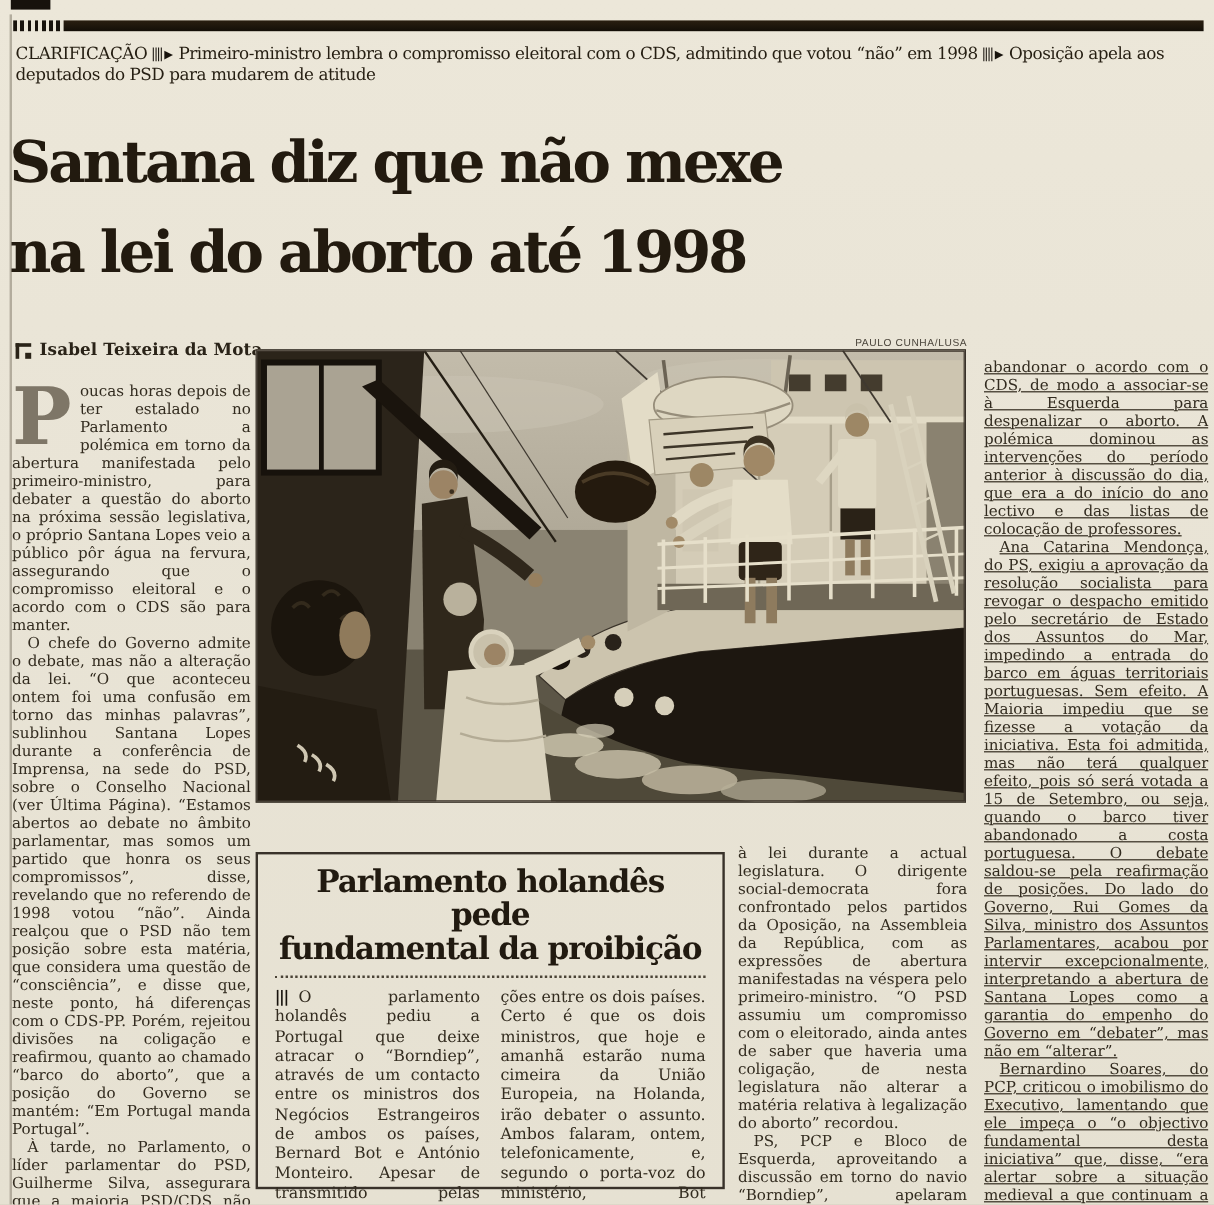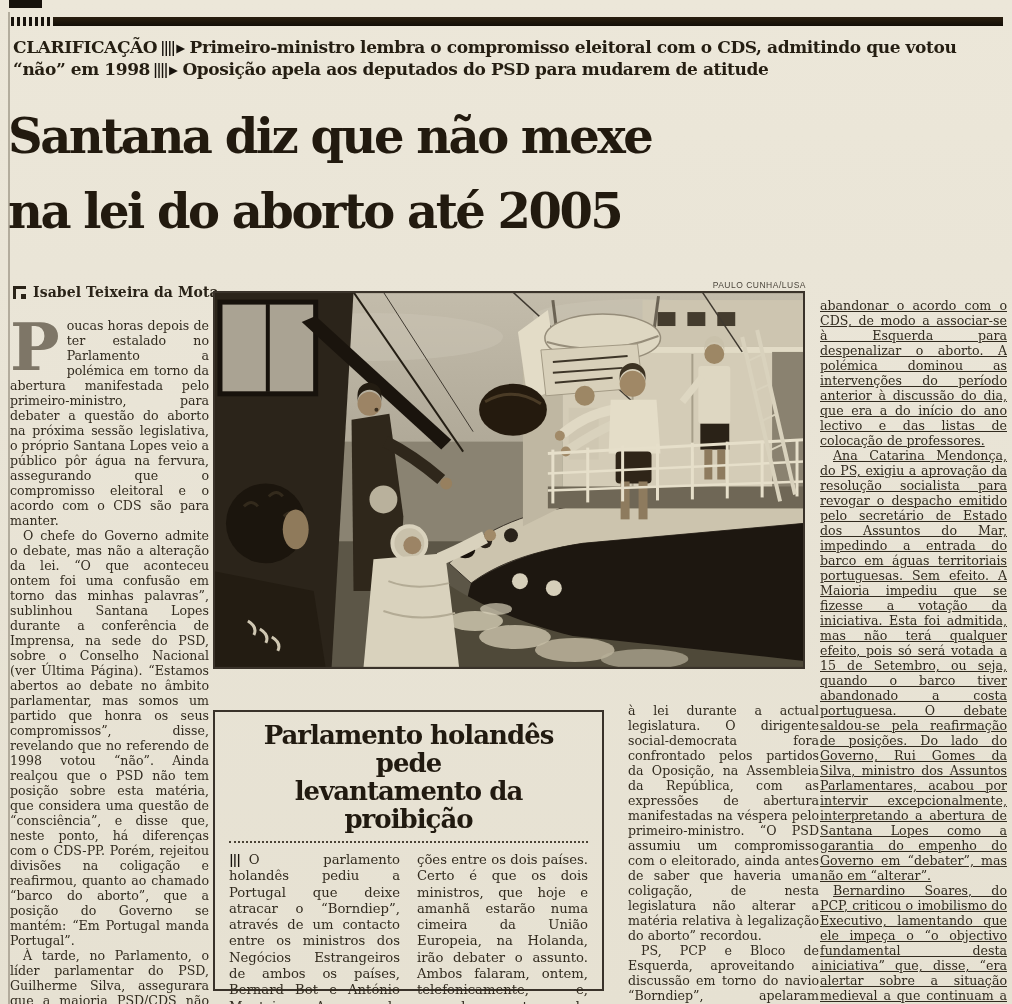--- a/index.html
+++ b/index.html
@@ -8,39 +8,39 @@
     background:linear-gradient(180deg,#ece7d9 0%,#e9e4d6 40%,#e6e1d2 100%);
     color:#2e271c;font-family:"DejaVu Serif",serif;
   }
   .scan-edge-left{position:absolute;left:8px;top:12px;bottom:0;width:2px;background:#9b9484;opacity:.7;}
   .corner-tick{position:absolute;left:9px;top:0;width:33px;height:8px;background:#17120c;}
   .top-bar{position:absolute;left:11px;top:17px;right:9px;height:9px;display:flex;}
   .bar-stripes{width:42px;height:100%;background:repeating-linear-gradient(90deg,#17120c 0 3px,#e9e4d6 3px 6px);}
   .bar-solid{flex:1;background:linear-gradient(180deg,#2a1f10,#130e07);}
 
   .kicker{position:absolute;left:13px;top:36px;width:992px;margin:0;
-    font-size:17px;font-weight:bold;line-height:1.32;letter-spacing:-.4px;color:#251e12;}
+    font-size:14px;font-weight:normal;line-height:1.32;letter-spacing:-.4px;color:#251e12;}
   .kicker .marker{white-space:nowrap;margin:0 5px 0 3px;color:#17120c;}
   .kicker .bars{letter-spacing:-1.6px;font-size:.82em;vertical-align:1px;}
   .kicker .arrow{font-size:.68em;margin-left:2px;vertical-align:1px;}
 
   .headline{position:absolute;left:8px;top:99px;margin:0;width:1000px;
     font-size:48px;line-height:75px;font-weight:bold;letter-spacing:-2.5px;color:#221a0f;}
 
   .byline{position:absolute;left:13px;top:284px;font-size:14px;font-weight:bold;color:#2a2318;
     display:flex;align-items:center;gap:7px;letter-spacing:.1px;}
   .byline-icon{width:10px;height:10px;border-top:3px solid #2a2318;border-left:3px solid #2a2318;
     position:relative;display:inline-block;flex:0 0 auto;}
   .byline-icon::after{content:"";position:absolute;right:0;bottom:0;width:5px;height:5px;background:#2a2318;}
 
   .col p{margin:0;text-align:justify;}
   .col p + p{text-indent:13px;}
   .bodytext{font-size:12.6px;line-height:15px;color:#322b1f;}
   .col-left{position:absolute;left:10px;top:318px;width:199px;height:686px;overflow:hidden;}
-  .col-middle{position:absolute;left:628px;top:703px;width:191px;height:301px;overflow:hidden;}
+  .col-middle{position:absolute;left:615px;top:703px;width:191px;height:301px;overflow:hidden;}
   .col-right{position:absolute;left:820px;top:298px;width:187px;height:710px;overflow:hidden;text-decoration:underline;}
   .dropcap{float:left;font-size:66px;line-height:50px;font-weight:bold;color:#7e7667;
     margin:4px 7px 2px 0;}
 
   .photo-credit{position:absolute;left:214px;top:280px;width:592px;text-align:right;
     font-family:"Liberation Sans",sans-serif;font-size:8.5px;letter-spacing:.5px;color:#4c463c;}
   .photo{position:absolute;left:213px;top:291px;width:592px;height:378px;
     border:1px solid #39322a;box-sizing:border-box;background:#b3ac9b;}
   .photo svg{display:block;width:100%;height:100%;}
   .caption{position:absolute;left:214px;top:673px;width:592px;
@@ -62,21 +62,21 @@
   <div class="scan-edge-left"></div>
   <div class="corner-tick"></div>
 
   <div class="top-bar">
     <span class="bar-stripes"></span>
     <span class="bar-solid"></span>
   </div>
 
   <p class="kicker"><span>CLARIFICAÇÃO</span><span class="marker"><span class="bars">||||</span><span class="arrow">▶</span></span><span>Primeiro-ministro lembra o compromisso eleitoral com o CDS, admitindo que votou “não” em 1998</span><span class="marker"><span class="bars">||||</span><span class="arrow">▶</span></span><span>Oposição apela aos deputados do PSD para mudarem de atitude</span></p>
 
-  <h1 class="headline"><span>Santana diz que não mexe</span><br><span>na lei do aborto até 2005</span></h1>
+  <h1 class="headline"><span>Santana diz que não mexe</span><br><span>na lei do aborto até 1998</span></h1>
 
   <div class="byline">
     <span class="byline-icon"></span>
     <span>Isabel Teixeira da Mota</span>
   </div>
 
   <div class="col bodytext col-left">
     <p><span class="dropcap">P</span><span>oucas horas depois de ter estalado no Parlamento a polémica em torno da abertura manifestada pelo primeiro-ministro, para debater a questão do aborto na próxima sessão legislativa, o próprio Santana Lopes veio a público pôr água na fervura, assegurando que o compromisso eleitoral e o acordo com o CDS são para manter.</span></p>
     <p>O chefe do Governo admite o debate, mas não a alteração da lei. “O que aconteceu ontem foi uma confusão em torno das minhas palavras”, sublinhou Santana Lopes durante a conferência de Imprensa, na sede do PSD, sobre o Conselho Nacional (ver Última Página). “Estamos abertos ao debate no âmbito parlamentar, mas somos um partido que honra os seus compromissos”, disse, revelando que no referendo de 1998 votou “não”. Ainda realçou que o PSD não tem posição sobre esta matéria, que considera uma questão de “consciência”, e disse que, neste ponto, há diferenças com o CDS-PP. Porém, rejeitou divisões na coligação e reafirmou, quanto ao chamado “barco do aborto”, que a posição do Governo se mantém: “Em Portugal manda Portugal”.</p>
     <p>À tarde, no Parlamento, o líder parlamentar do PSD, Guilherme Silva, assegurara que a maioria PSD/CDS não vai quebrar o compromisso que inviabiliza qualquer alteração</p>
@@ -210,21 +210,21 @@
         <ellipse cx="82" cy="238" rx="13" ry="20" fill="#8f7a5b"></ellipse>
         <path d="M0,280 L100,300 L112,377 L0,377 Z" fill="#231c12"></path>
         <path d="M34,330 q10,6 6,14 M46,338 q10,6 6,14 M58,346 q10,6 6,14" stroke="#cfc7b2" stroke-width="3" fill="none"></path>
       </g>
       <rect x="0" y="0" width="592" height="377" fill="none" stroke="#3a332a" stroke-width="2"></rect>
     </svg>
   </div>
 
 
   <div class="box">
-    <h2 class="box-title"><span>Parlamento holandês pede</span><br><span>levantamento da proibição</span></h2>
+    <h2 class="box-title"><span>Parlamento holandês pede</span><br><span>fundamental da proibição</span></h2>
     <div class="box-dotted"></div>
     <div class="box-cols">
       <p><span class="lead-marker">|||</span><span>O parlamento holandês pediu a Portugal que deixe atracar o “Borndiep”, através de um contacto entre os ministros dos Negócios Estrangeiros de ambos os países, Bernard Bot e António Monteiro. Apesar de transmitido pelas estruturas governativas, trata-se de uma iniciativa do parlamento, que não mexe com as rela-</span></p>
       <p>ções entre os dois países. Certo é que os dois ministros, que hoje e amanhã estarão numa cimeira da União Europeia, na Holanda, irão debater o assunto. Ambos falaram, ontem, telefonicamente, e, segundo o porta-voz do ministério, Bot transmitiu o respeito do governo holandês pela decisão tomada pelas autoridades portuguesas.</p>
     </div>
   </div>
 
   <div class="col bodytext col-middle">
     <p>à lei durante a actual legislatura. O dirigente social-democrata fora confrontado pelos partidos da Oposição, na Assembleia da República, com as expressões de abertura manifestadas na véspera pelo primeiro-ministro. “O PSD assumiu um compromisso com o eleitorado, ainda antes de saber que haveria uma coligação, de nesta legislatura não alterar a matéria relativa à legalização do aborto” recordou.</p>
     <p>PS, PCP e Bloco de Esquerda, aproveitando a discussão em torno do navio “Borndiep”, apelaram directamente à bancada social-democrata para</p>

